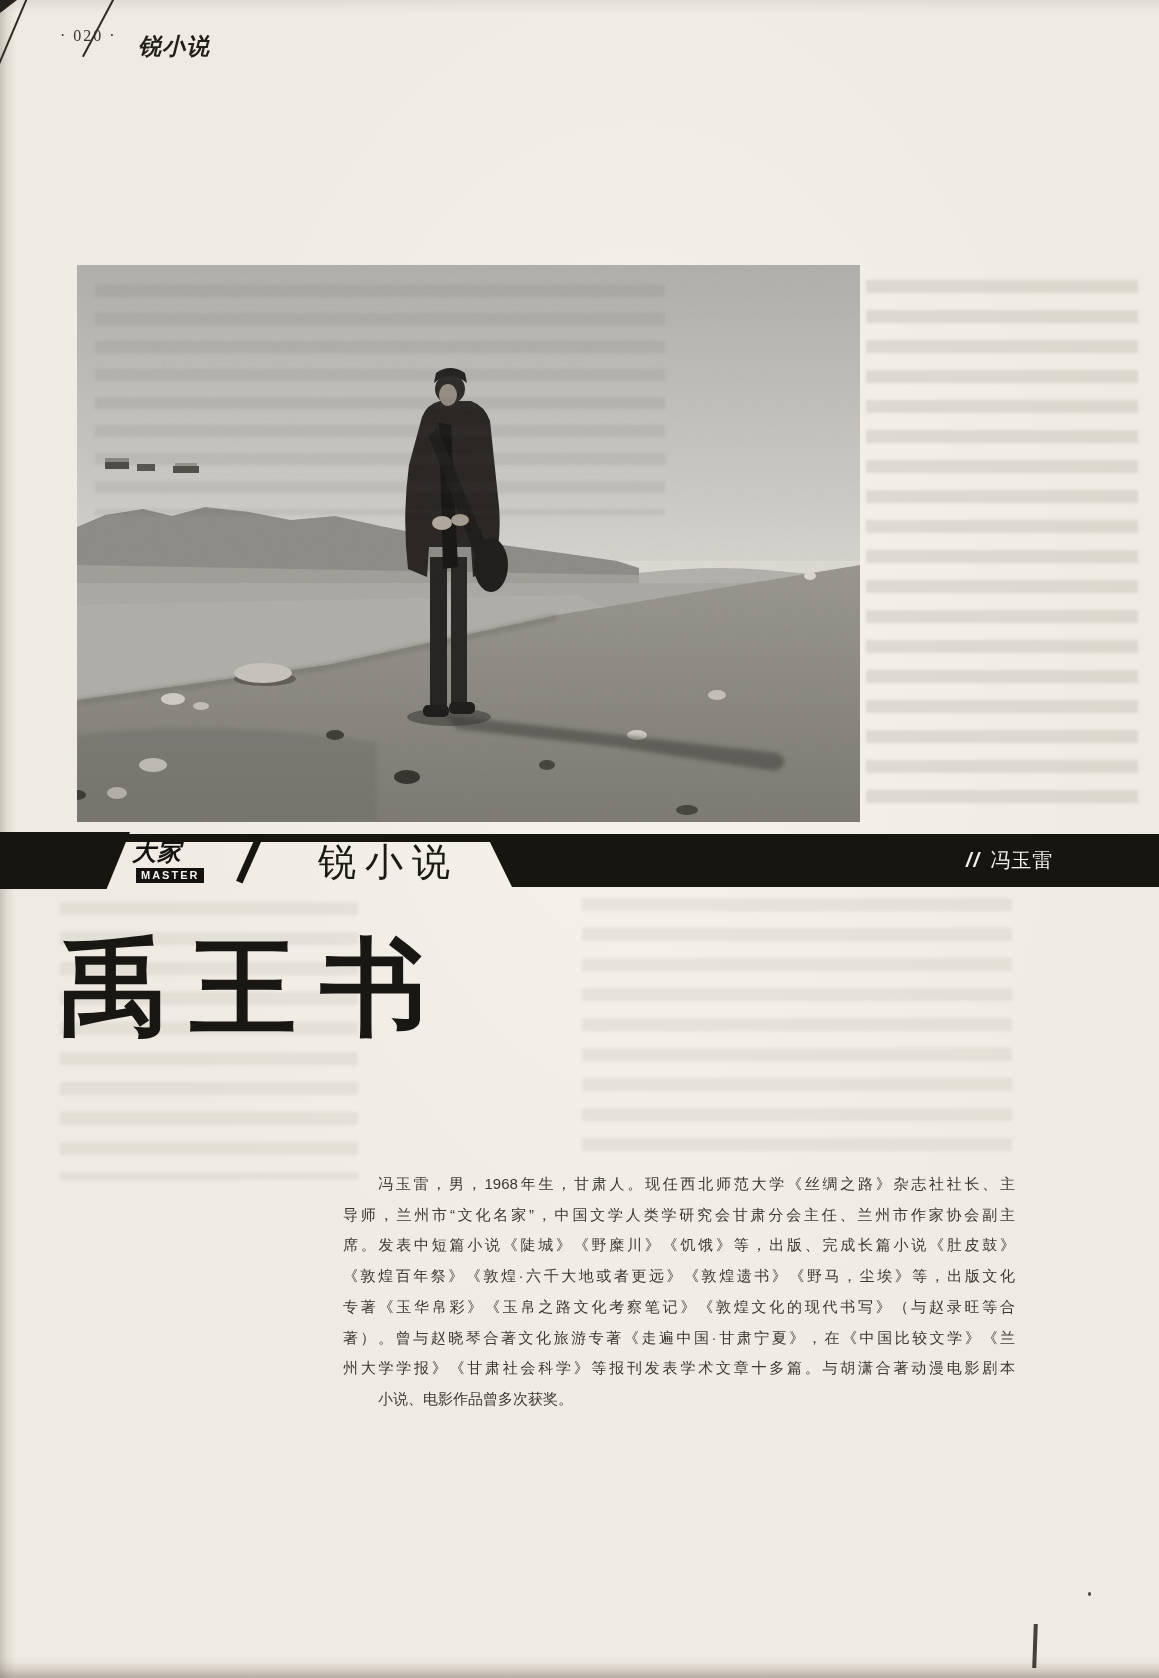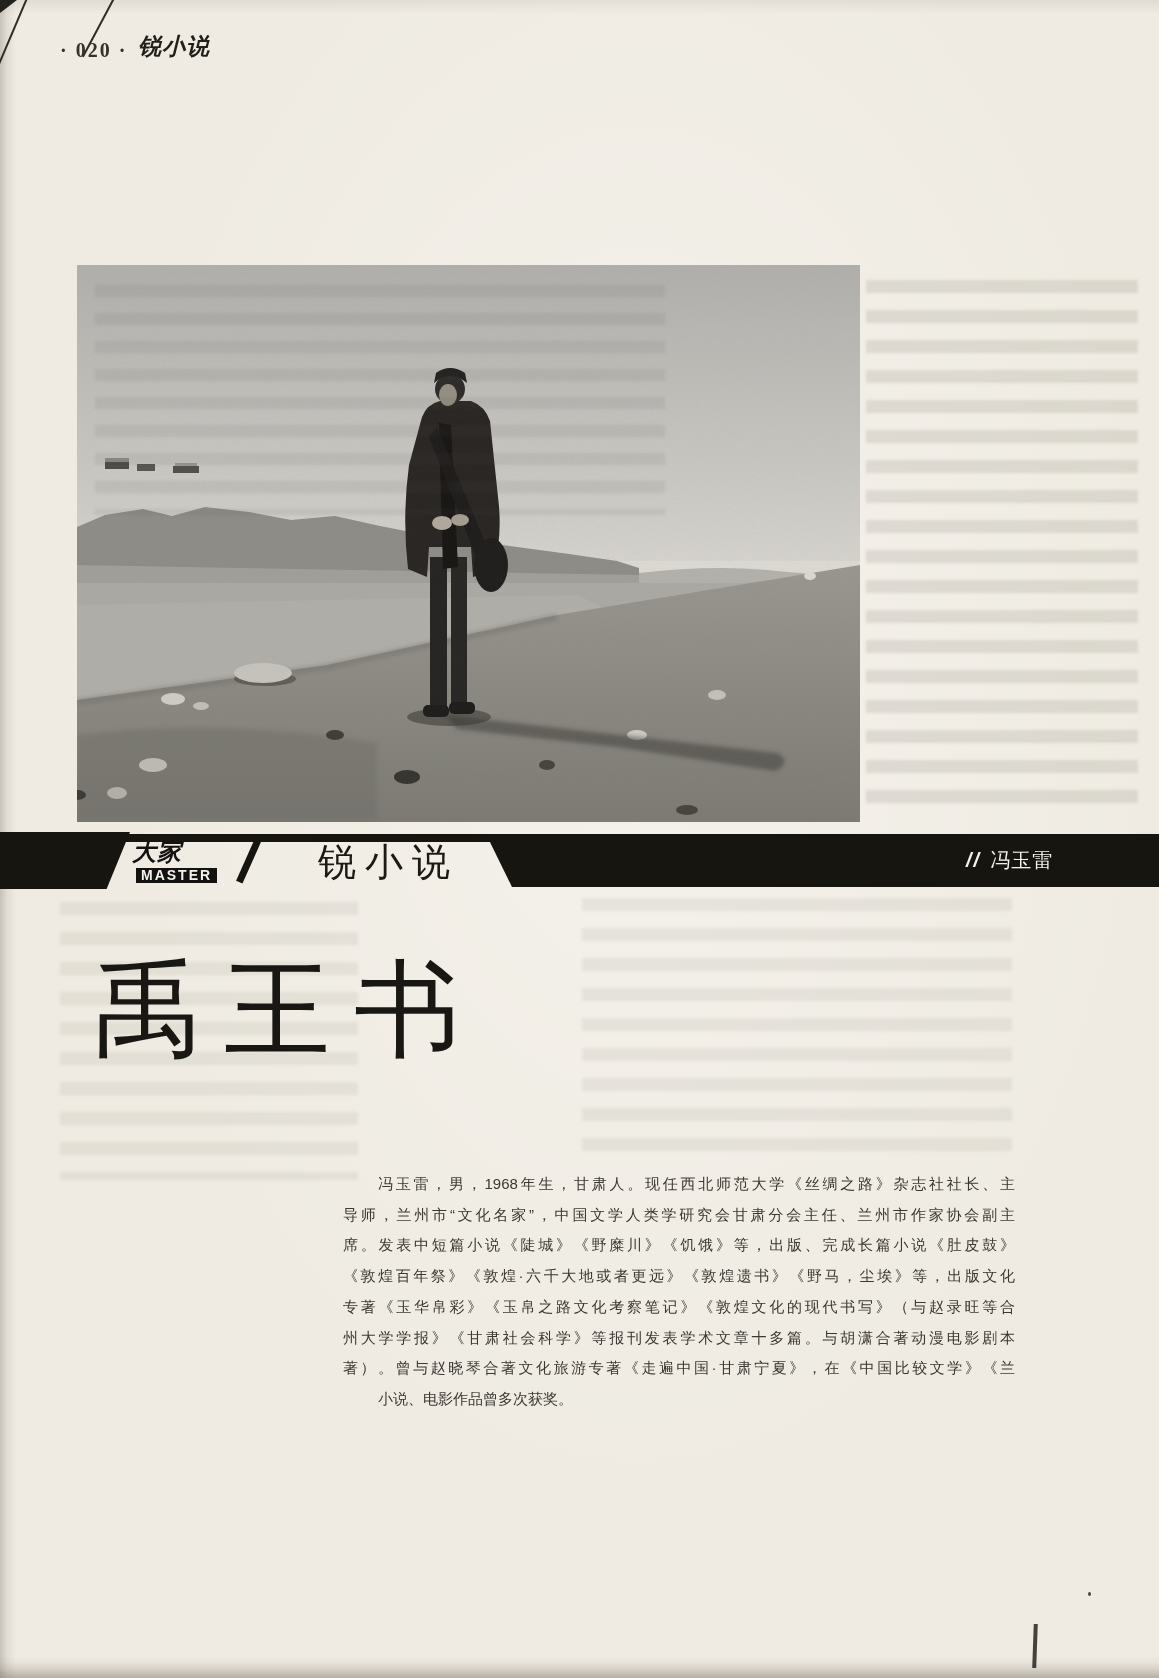--- a/index.html
+++ b/index.html
@@ -14,55 +14,55 @@
     font-family:"Liberation Sans","DejaVu Sans",sans-serif;
     color:#2a2824;
   }
   
   .corner-wedge{position:absolute;left:0;top:0;width:17px;height:13px;background:#23211c;
     clip-path:polygon(0 0,100% 0,0 100%);}
   .diag{position:absolute;width:2.4px;background:#2e2c27;transform-origin:top left;}
   .diag.d1{left:26px;top:-2px;height:72px;transform:rotate(23deg);}
   .diag.d2{left:113px;top:-2px;height:66px;transform:rotate(28deg);}
   
-  .page-num{position:absolute;left:60px;top:39px;font-family:"Liberation Serif","DejaVu Serif",serif;
-    font-size:20px;letter-spacing:2px;color:#35322b;font-weight:bold;}
+  .page-num{position:absolute;left:60px;top:27px;font-family:"Liberation Serif","DejaVu Serif",serif;
+    font-size:16px;letter-spacing:2px;color:#35322b;}
   .head-section{position:absolute;left:138px;top:31px;font-family:"Liberation Serif","DejaVu Serif",serif;
     font-style:italic;font-weight:bold;font-size:23px;color:#211f1a;letter-spacing:1px;}
   
   .photo{position:absolute;left:77px;top:265px;width:783px;height:557px;overflow:hidden;
     background:#b9b7b3;}
   .photo svg{display:block;width:783px;height:557px;}
   
   .ghost{position:absolute;pointer-events:none;filter:blur(1.6px);
     background:repeating-linear-gradient(180deg, rgba(118,112,100,.16) 0 13px, rgba(0,0,0,0) 13px 30px);}
   .ghost.light{background:repeating-linear-gradient(180deg, rgba(118,112,100,.10) 0 13px, rgba(0,0,0,0) 13px 30px);}
   .ghost.sky{background:repeating-linear-gradient(180deg, rgba(80,78,72,.09) 0 12px, rgba(0,0,0,0) 12px 28px);}
   
   .banner{position:absolute;left:0;top:832px;width:1159px;height:58px;}
   .banner .rule{position:absolute;left:0;top:2px;width:1159px;height:8px;background:#17150f;}
   .banner .seg-left{position:absolute;left:0;top:0;width:130px;height:57px;background:#17150f;
     clip-path:polygon(0 0,100% 0,82% 100%,0 100%);}
   .banner .logo{position:absolute;left:128px;top:6px;width:96px;height:50px;}
   .logo .zh{position:absolute;left:4px;top:-2px;font-weight:900;font-style:italic;
     font-size:24px;letter-spacing:1px;color:#141210;}
   .logo .en{position:absolute;left:8px;top:30px;background:#141210;color:#f4f2ec;
-    font-size:14px;font-weight:bold;letter-spacing:2px;padding:1px 5px 2px 5px;line-height:12px;}
+    font-size:11px;font-weight:bold;letter-spacing:2px;padding:1px 5px 2px 5px;line-height:12px;}
   .banner .backslash{position:absolute;left:256px;top:4px;width:7px;height:49px;background:#17150f;
     transform:rotate(24deg);transform-origin:top left;}
   .banner .section{position:absolute;left:318px;top:9px;font-size:38px;font-weight:400;
     letter-spacing:9px;color:#1c1a15;line-height:42px;}
   .banner .seg-right{position:absolute;left:486px;top:2px;width:673px;height:53px;background:#17150f;
     clip-path:polygon(0 0,100% 0,100% 100%,26px 100%);}
   .banner .author{position:absolute;left:966px;top:15px;color:#f4f2ee;font-size:20px;
     letter-spacing:1px;white-space:nowrap;}
   .banner .author .sl{font-style:italic;font-weight:bold;letter-spacing:2px;margin-right:9px;}
   
-  .title{position:absolute;left:94px;top:928px;font-size:106px;font-weight:400;
-    letter-spacing:24px;color:#191713;line-height:118px;white-space:nowrap;margin-top:22px;}
+  .title{position:absolute;left:60px;top:928px;font-size:106px;font-weight:700;
+    letter-spacing:24px;color:#191713;line-height:118px;white-space:nowrap;}
   
   .bio{position:absolute;left:343px;top:1169px;width:672px;font-size:15px;line-height:30.7px;
     color:#3b3833;}
   .bio .line{display:block;}
   .bio .j{text-align:justify;text-align-last:justify;}
   .bio .ind{padding-left:35px;}
   
   .bottom-strip{position:absolute;left:0;top:1662px;width:1159px;height:16px;
     background:linear-gradient(180deg, rgba(0,0,0,0), rgba(116,108,94,.22));}
   .bottom-tick{position:absolute;left:1033px;top:1624px;width:4px;height:44px;background:#26241f;
@@ -188,22 +188,22 @@
   </div>
 
   <div class="title">禹王书</div>
 
   <div class="bio">
     <div class="line j ind">冯玉雷，男，1968年生，甘肃人。现任西北师范大学《丝绸之路》杂志社社长、主</div>
     <div class="line j">导师，兰州市“文化名家”，中国文学人类学研究会甘肃分会主任、兰州市作家协会副主</div>
     <div class="line j">席。发表中短篇小说《陡城》《野糜川》《饥饿》等，出版、完成长篇小说《肚皮鼓》</div>
     <div class="line j">《敦煌百年祭》《敦煌·六千大地或者更远》《敦煌遗书》《野马，尘埃》等，出版文化</div>
     <div class="line j">专著《玉华帛彩》《玉帛之路文化考察笔记》《敦煌文化的现代书写》（与赵录旺等合</div>
+    <div class="line j">著）。曾与赵晓琴合著文化旅游专著《走遍中国·甘肃宁夏》，在《中国比较文学》《兰</div>
     <div class="line j">州大学学报》《甘肃社会科学》等报刊发表学术文章十多篇。与胡潇合著动漫电影剧本</div>
-    <div class="line j">著）。曾与赵晓琴合著文化旅游专著《走遍中国·甘肃宁夏》，在《中国比较文学》《兰</div>
     <div class="line ind">小说、电影作品曾多次获奖。</div>
   </div>
 
   <div class="bottom-strip"></div>
   <div class="bottom-tick"></div>
   <div class="speck" style="left:1088px;top:1592px;"></div>
 
 </div>
 
 </body></html>

